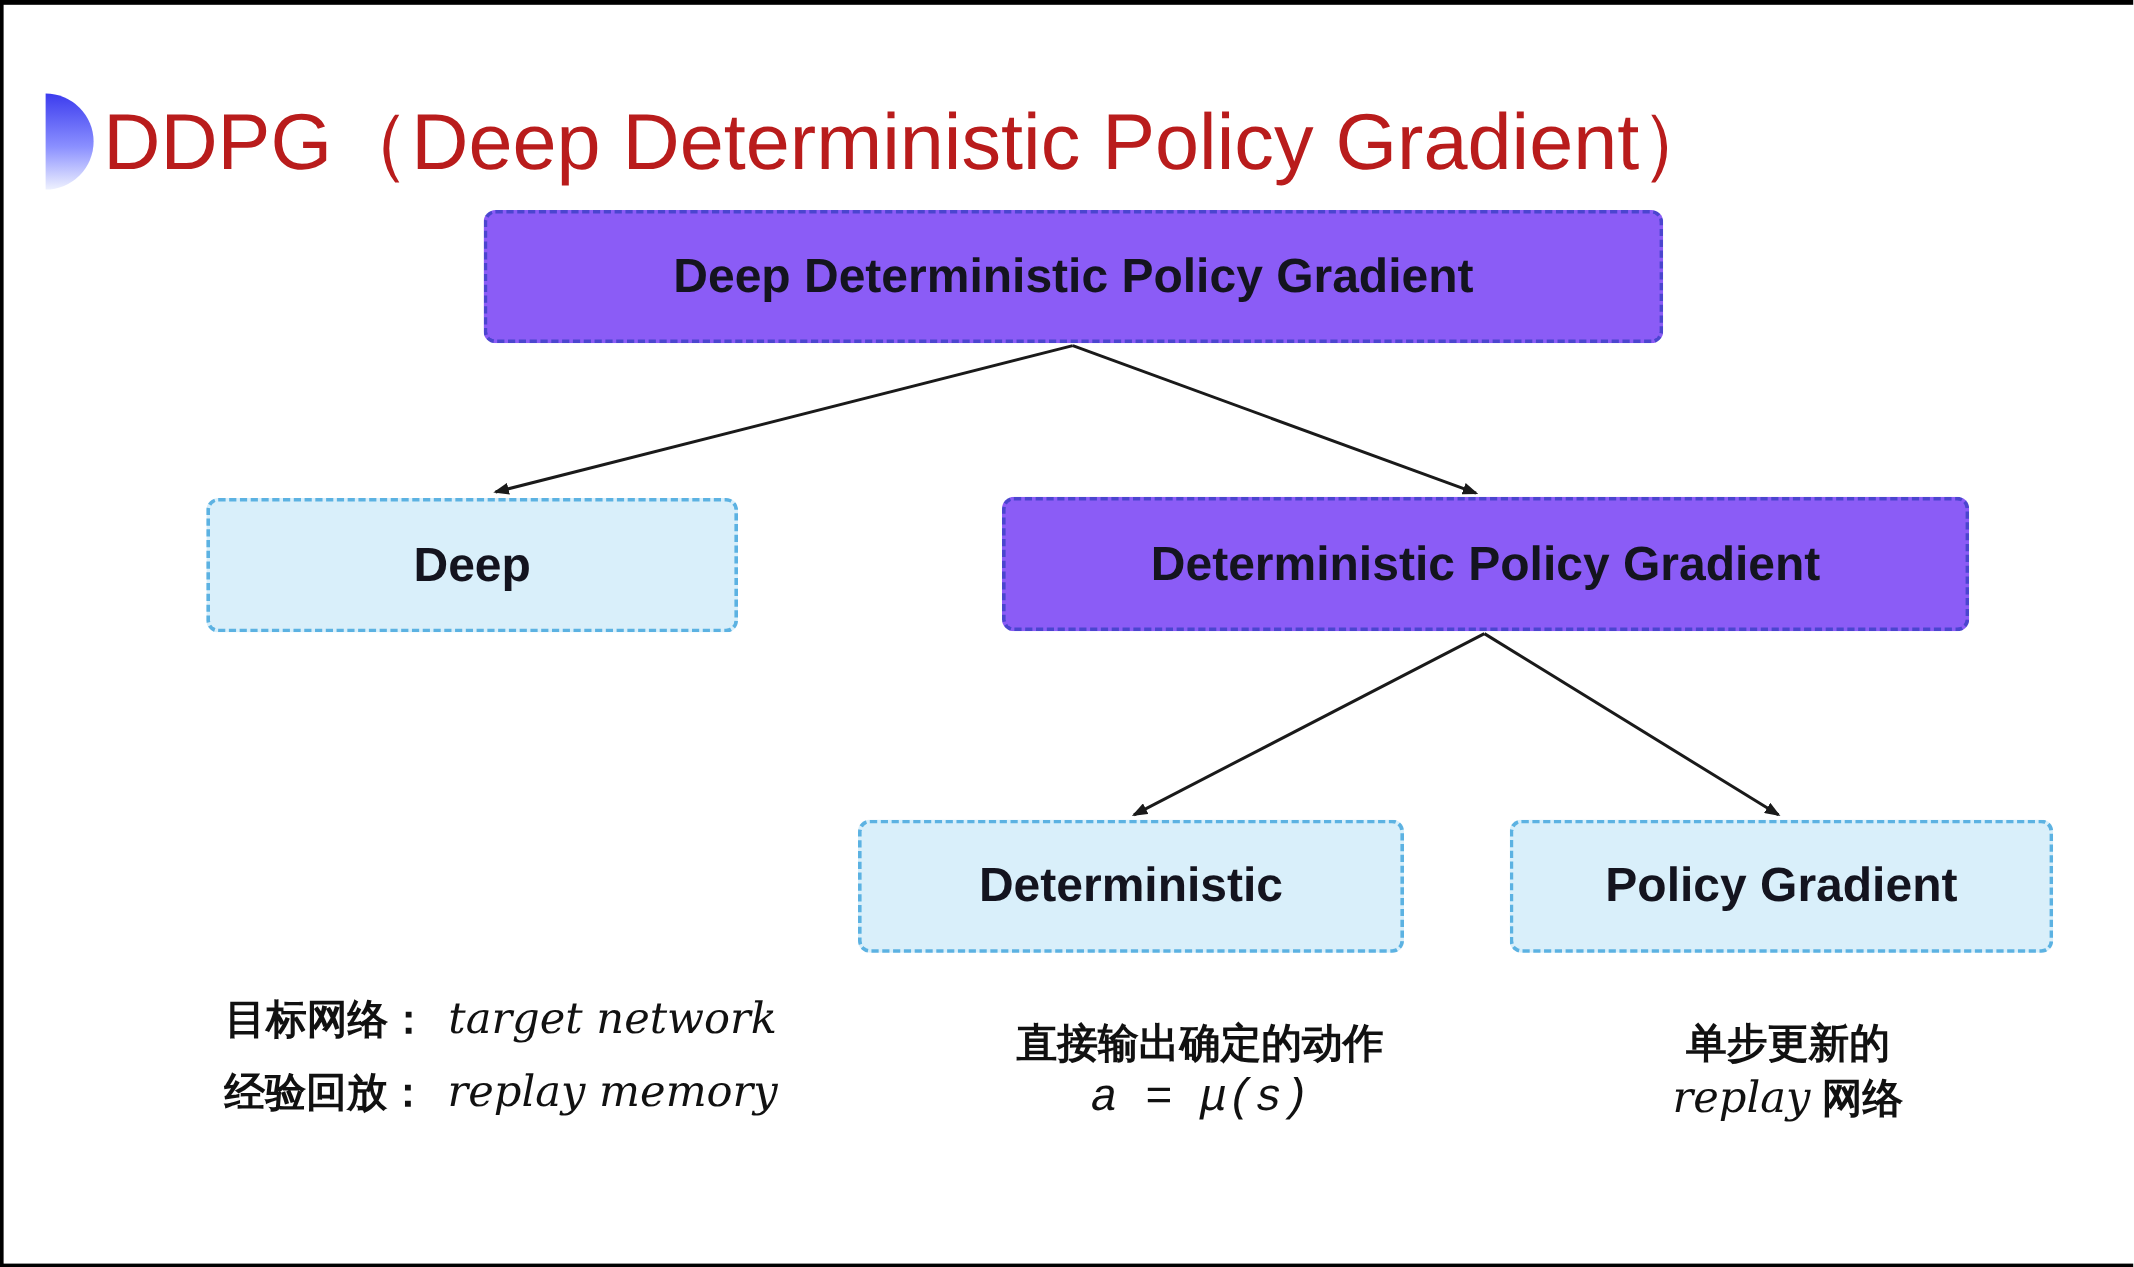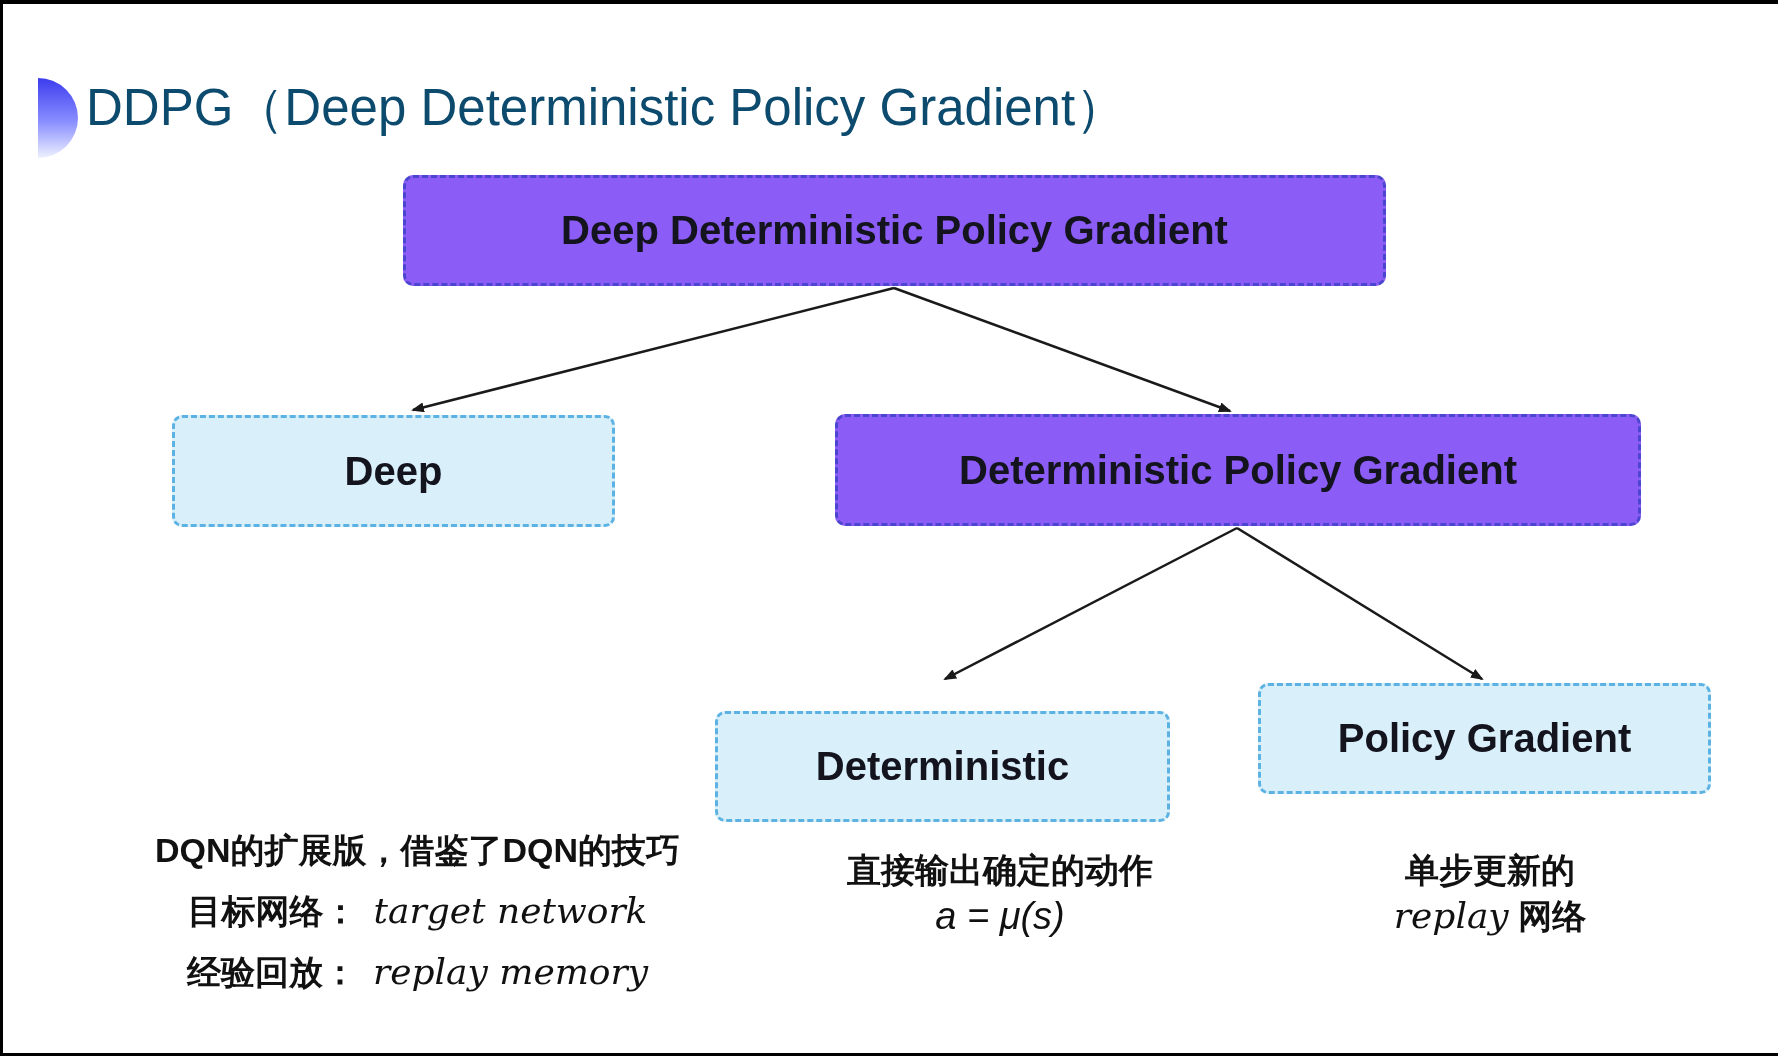--- a/index.html
+++ b/index.html
@@ -22,23 +22,23 @@
     position: absolute;
     left: 38px; top: 78px;
     width: 40px; height: 80px;
     background: linear-gradient(180deg, #3c3cee 0%, #8a8fff 55%, #eef1fe 100%);
     border-radius: 0 40px 40px 0 / 0 40px 40px 0;
   }
   .title {
     position: absolute;
     left: 86px; top: 74px;
     margin: 0;
-    font-size: 51px;
+    font-size: 66px;
     font-weight: 400;
-    color: #0c4a6e;
+    color: #b91c1c;
     letter-spacing: 0px;
     white-space: nowrap;
   }
 
   
   .node {
     position: absolute;
     display: flex;
     align-items: center;
     justify-content: center;
@@ -47,21 +47,21 @@
     font-weight: 600;
     color: #14141f;
     white-space: nowrap;
   }
   .node.lavender { background: #8b5cf6; border: 3px dashed #4b45cf; }
   .node.cyan     { background: #d9effa; border: 3px dashed #5cb2e2; }
 
   .node-root { left: 403px; top: 175px; width: 977px; height: 105px; }
   .node-deep { left: 172px; top: 415px; width: 437px; height: 106px; }
   .node-dpg  { left: 835px; top: 414px; width: 800px; height: 106px; }
-  .node-det  { left: 715px; top: 683px; width: 449px; height: 105px; margin-top: 28px; }
+  .node-det  { left: 715px; top: 683px; width: 449px; height: 105px; }
   .node-pg   { left: 1258px; top: 683px; width: 447px; height: 105px; }
 
   .arrows { position: absolute; left: 0; top: 0; width: 1778px; height: 1056px; }
   .arrows line { stroke: #1a1a1a; stroke-width: 2.5; }
 
   
   .note {
     position: absolute;
     text-align: center;
     color: #111111;
@@ -75,21 +75,21 @@
   .note-det .nline, .note-pg .nline { height: 46px; line-height: 40px; }
 
   .en-italic {
     font-family: "DejaVu Serif", serif;
     font-style: italic;
     font-weight: 400;
     font-size: 36px;
   }
   .gap-left { margin-left: 16px; }
   .formula {
-    font-family: Liberation Sans, sans-serif;
+    font-family: Liberation Mono, monospace;
     font-style: italic;
     font-weight: 400;
     font-size: 38px;
   }
 </style>
 </head>
 <body>
 
 <div class="slide">
 
@@ -122,21 +122,20 @@
     <span>Deep</span>
   </div>
   <div class="node cyan node-det">
     <span>Deterministic</span>
   </div>
   <div class="node cyan node-pg">
     <span>Policy Gradient</span>
   </div>
 
   <div class="note note-deep">
-    <div class="nline">DQN的扩展版，借鉴了DQN的技巧</div>
     <div class="nline">
       <span>目标网络：</span><span class="en-italic gap-left">target network</span>
     </div>
     <div class="nline">
       <span>经验回放：</span><span class="en-italic gap-left">replay memory</span>
     </div>
   </div>
 
   <div class="note note-det">
     <div class="nline">直接输出确定的动作</div>

